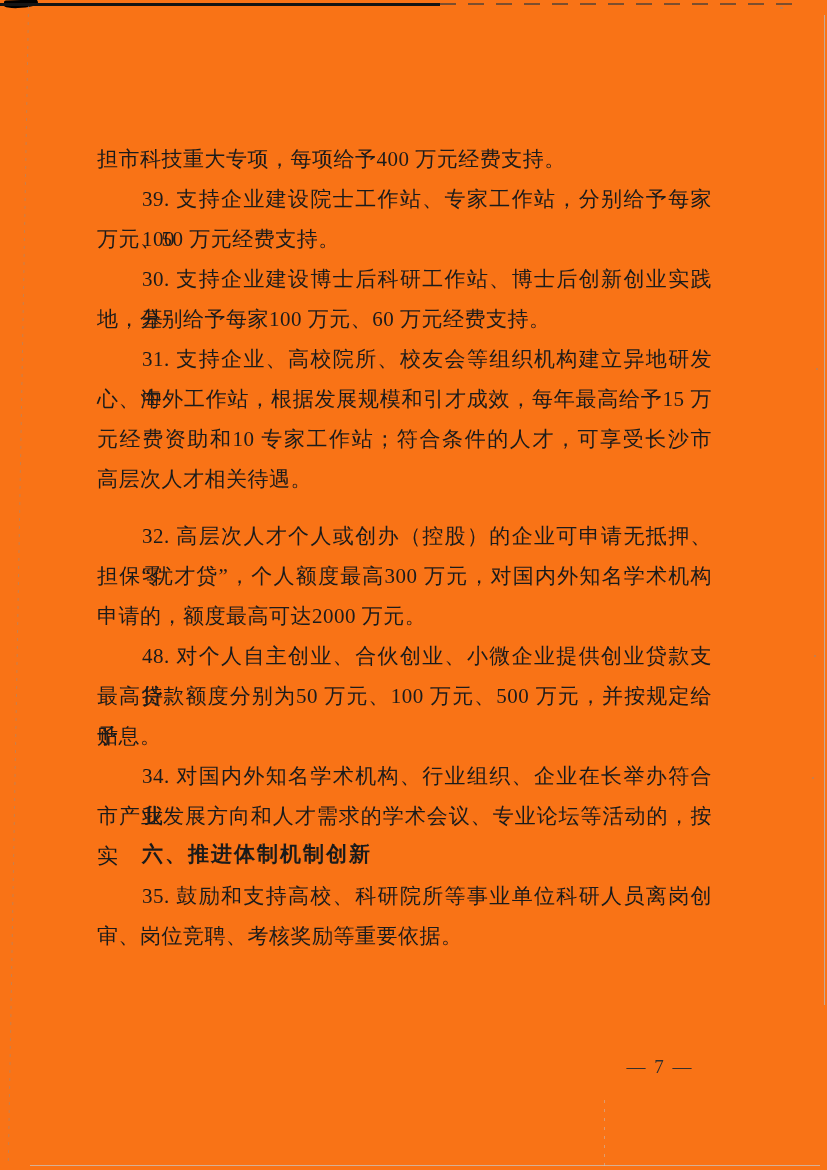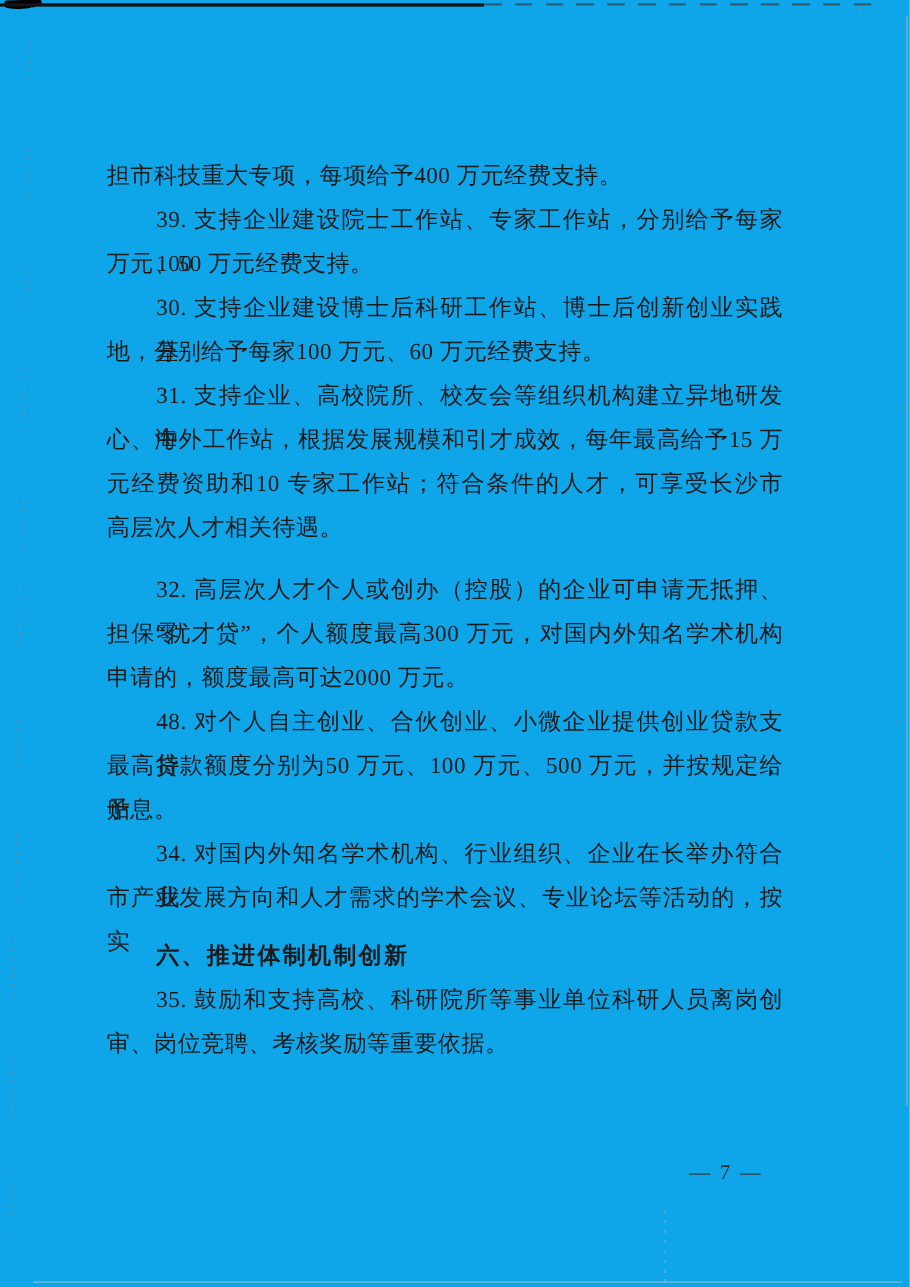--- a/index.html
+++ b/index.html
@@ -10,21 +10,21 @@
   body {
     width: 827px;
     height: 1170px;
     font-family: "Liberation Serif", "DejaVu Serif", serif;
     overflow: hidden;
   }
   .page {
     position: relative;
     width: 827px;
     height: 1170px;
-    background: #0ea5e9;
+    background: #f97316;
     overflow: hidden;
   }
 
   
   .text-body {
     position: absolute;
     left: 97px;
     top: 139px;
     width: 615px;
     color: #1b1b1b;
@@ -39,23 +39,22 @@
   }
   .line.justify {
     white-space: normal;
     text-align: justify;
     text-align-last: justify;
   }
   .line.indent { padding-left: 45px; }
   .line.gap   { margin-top: 17px; }
   .line.bold {
     font-weight: 700;
-    font-family: Liberation Serif, serif;
+    font-family: Liberation Mono, monospace;
     letter-spacing: 2px;
-    margin-top: 12px;
   }
 
   
   .page-number {
     position: absolute;
     top: 1056px;
     left: 604px;
     width: 112px;
     text-align: center;
     font-size: 19px;

